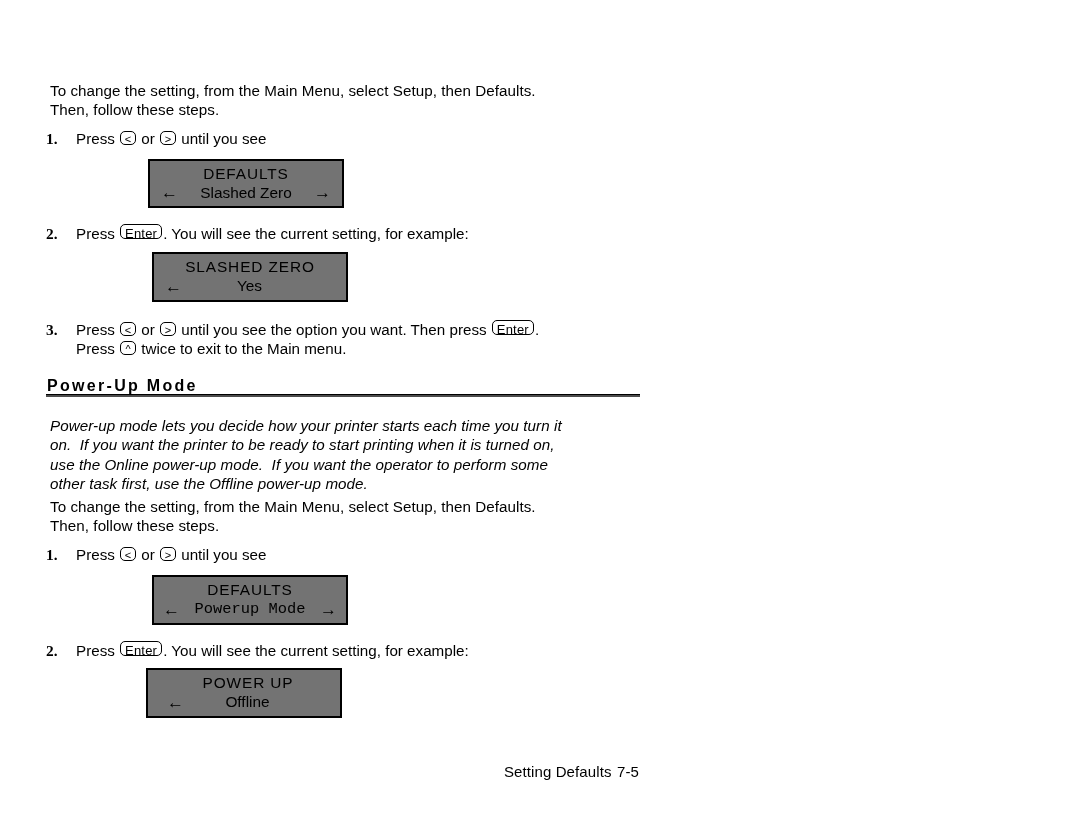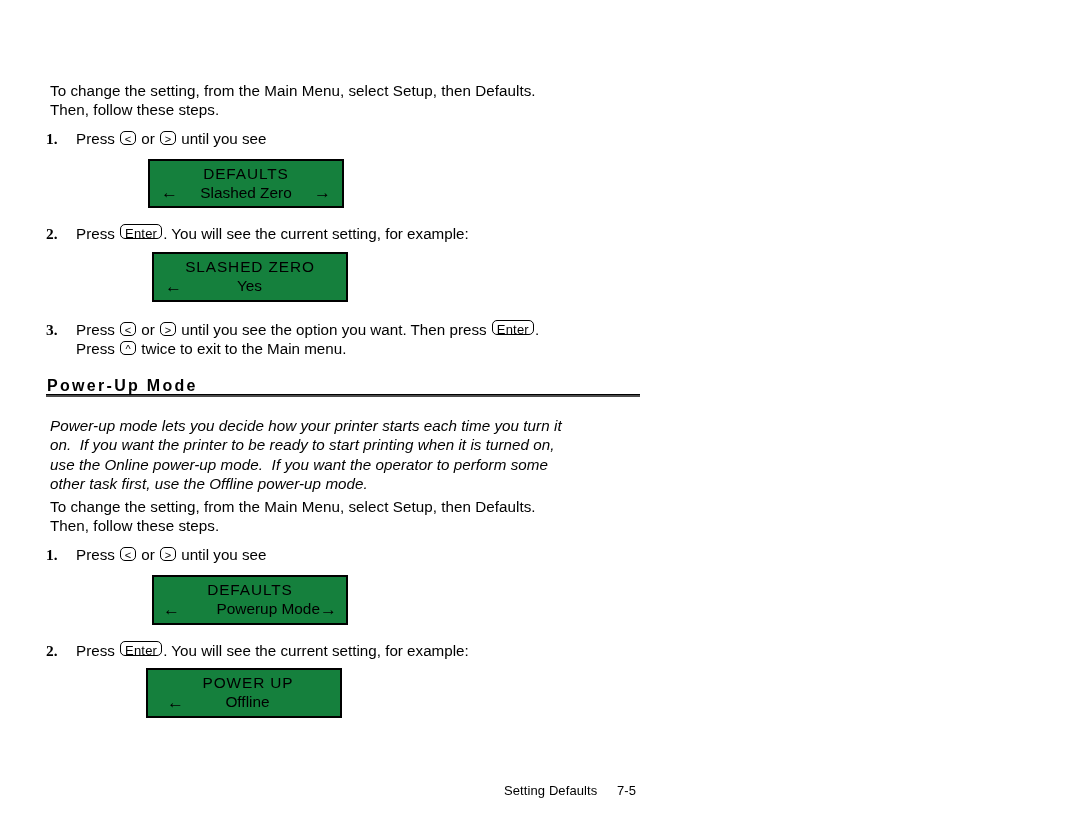--- a/index.html
+++ b/index.html
@@ -98,21 +98,21 @@
     position: absolute;
     height: 2.4px;
     background: #4c4c4c;
     border-top: 0.8px solid #000;
   }
 
   
   .lcd {
     position: absolute;
     border: 2.6px solid #000;
-    background: #15803d;
+    background: #737373;
     box-sizing: border-box;
     display: flex;
     flex-direction: column;
     justify-content: center;
   }
   .lcd-line1 {
     text-align: center;
     font-size: 15.4px;
     letter-spacing: 0.9px;
     line-height: 18px;
@@ -137,24 +137,23 @@
     line-height: 17px;
   }
   .lcd-mid {
     flex: 1 1 auto;
     text-align: center;
   }
 
   
   .footer {
     position: absolute;
-    font-size: 13px;
+    font-size: 15px;
     letter-spacing: 0.1px;
     white-space: pre;
-    margin-top: 20px;
   }
 </style>
 </head>
 <body>
 
 <div class="page">
 
   <div class="para" style="left:50px; top:81px; width:580px;">To change the setting, from the Main Menu, select Setup, then Defaults.
 Then, follow these steps.</div>
 
@@ -216,21 +215,21 @@
     <span class="step-num">1.</span>
     <span class="step-body">
       <span>Press </span><span class="keycap small">&lt;</span><span> or </span><span class="keycap small">&gt;</span><span> until you see</span>
     </span>
   </div>
 
   <div class="lcd" style="left:152px; top:575px; width:196px; height:50px;">
     <div class="lcd-line1">DEFAULTS</div>
     <div class="lcd-line2 spread" style="padding:0 9px;">
       <span class="lcd-arrow">←</span>
-      <span class="lcd-mid" style="text-align:right;">Powerup Mode</span>
+      <span class="lcd-mid" style="text-align:center;font-family:Liberation Mono, monospace;">Powerup Mode</span>
       <span class="lcd-arrow">→</span>
     </div>
   </div>
 
   <div class="step" style="left:46px; top:641px; width:600px;">
     <span class="step-num">2.</span>
     <span class="step-body">
       <span>Press </span><span class="keycap enter">Enter</span><span>.  You will see the current setting, for example:</span>
     </span>
   </div>

